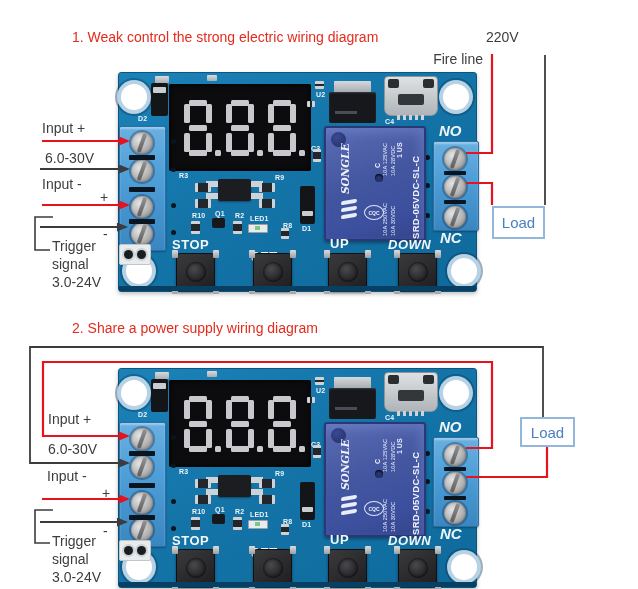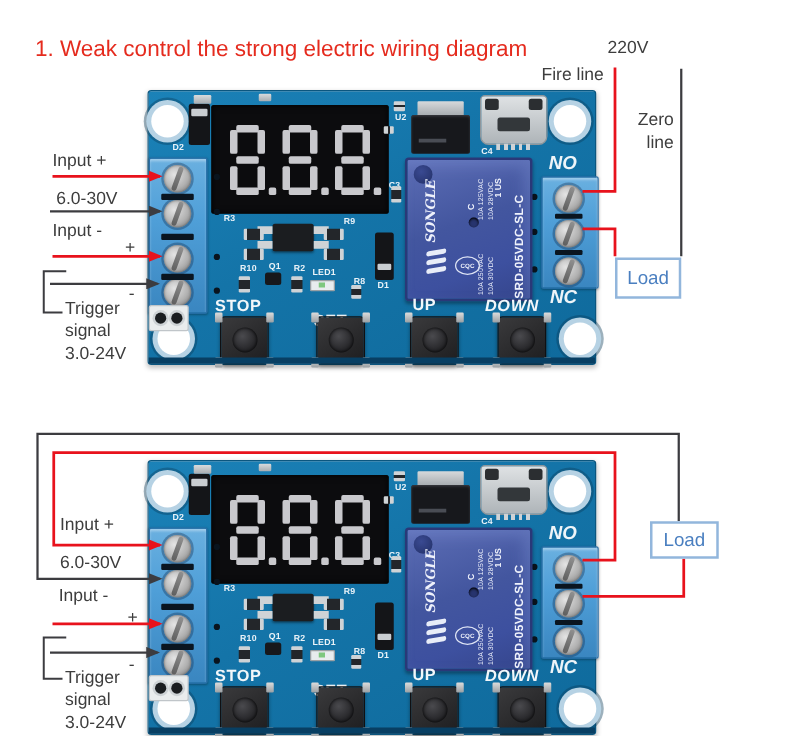--- a/index.html
+++ b/index.html
@@ -5,21 +5,21 @@
   :root{
     --wire-red:#e8121c; --wire-dark:#3c3c40; --title-red:#e52b1e;
     --label-text:#3d3d3d; --load-text:#4a7fc0; --load-border:#92b6dc;
     --pcb-blue:#1474a8; --terminal-blue:#4f9fd8; --relay-blue:#3d509f;
     --display-digit:#c9c9cd;
   }
   html,body{margin:0;padding:0;background:#fff;}
   body{font-family:"Liberation Sans","DejaVu Sans",sans-serif;}
   .canvas{position:relative;width:638px;height:589px;background:#fff;overflow:hidden;}
 
-  .title{position:absolute;font-size:18px;color:var(--title-red);white-space:nowrap;}
+  .title{position:absolute;font-size:14px;color:var(--title-red);white-space:nowrap;margin-left:44px;}
   .t1{left:28px;top:29px;} .t2{left:28px;top:320px;}
 
   .lbl{position:absolute;font-size:14px;color:var(--label-text);white-space:nowrap;}
   .lbl.r{text-align:right;}
 
   
   .d1-input-plus{left:42px;top:120px;} .d1-voltage{left:45px;top:150px;}
   .d1-input-minus{left:42px;top:176px;} .d1-plus{left:100px;top:189px;}
   .d1-minus{left:103px;top:226px;}
   .d1-trig1{left:52px;top:238px;} .d1-trig2{left:52px;top:256px;} .d1-trig3{left:52px;top:274px;}
@@ -162,20 +162,21 @@
   .jst{position:absolute;left:0;top:171px;width:30px;height:19px;background:#e9eced;border:1px solid #c0c5c9;border-radius:2px;}
   .jst b{position:absolute;top:5px;width:9px;height:9px;border-radius:50%;background:#1a1d20;box-shadow:0 0 0 2px #cdd2d5;}
   .jh1{left:4px;} .jh2{left:17px;}
 </style>
 </head>
 <body>
 
 <div class="canvas">
 
   <div class="title t1">1. Weak control the strong electric wiring diagram</div>
+  <div class="title t2">2. Share a power supply wiring diagram</div>
 
   <div class="board-wrap bw1">
   <div class="board">
     <div class="hole h-tl"></div>
     <div class="hole h-tr"></div>
     <div class="hole h-bl"></div>
     <div class="hole h-br"></div>
 
     <div class="diode d2-body"></div>
     <span class="silk s-d2">D2</span>
@@ -557,24 +558,20 @@
   <div class="lbl d1-input-plus">Input +</div>
   <div class="lbl d1-voltage">6.0-30V</div>
   <div class="lbl d1-input-minus">Input -</div>
   <div class="lbl d1-plus">+</div>
   <div class="lbl d1-minus">-</div>
   <div class="lbl d1-trig1">Trigger</div>
   <div class="lbl d1-trig2">signal</div>
   <div class="lbl d1-trig3">3.0-24V</div>
   <div class="lbl d1-220v">220V</div>
   <div class="lbl r d1-fire">Fire line</div>
-  <div class="lbl r d1-zero">
-    <span style="display:block">Zero</span>
-    <span style="display:block">line</span>
-  </div>
   <div class="loadbox load1">
     <span>Load</span>
   </div>
 
   <div class="lbl d2-input-plus">Input +</div>
   <div class="lbl d2-voltage">6.0-30V</div>
   <div class="lbl d2-input-minus">Input -</div>
   <div class="lbl d2-plus">+</div>
   <div class="lbl d2-minus">-</div>
   <div class="lbl d2-trig1">Trigger</div>

